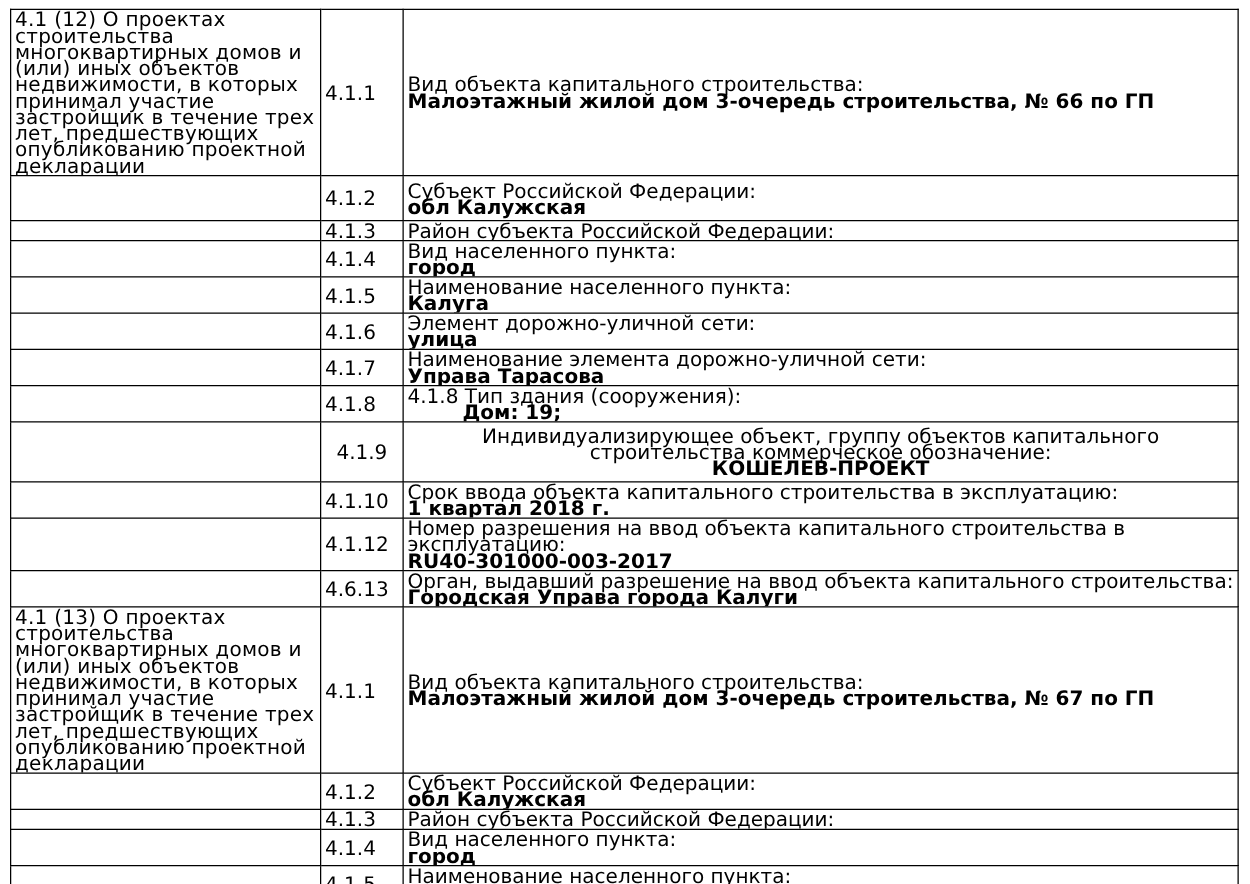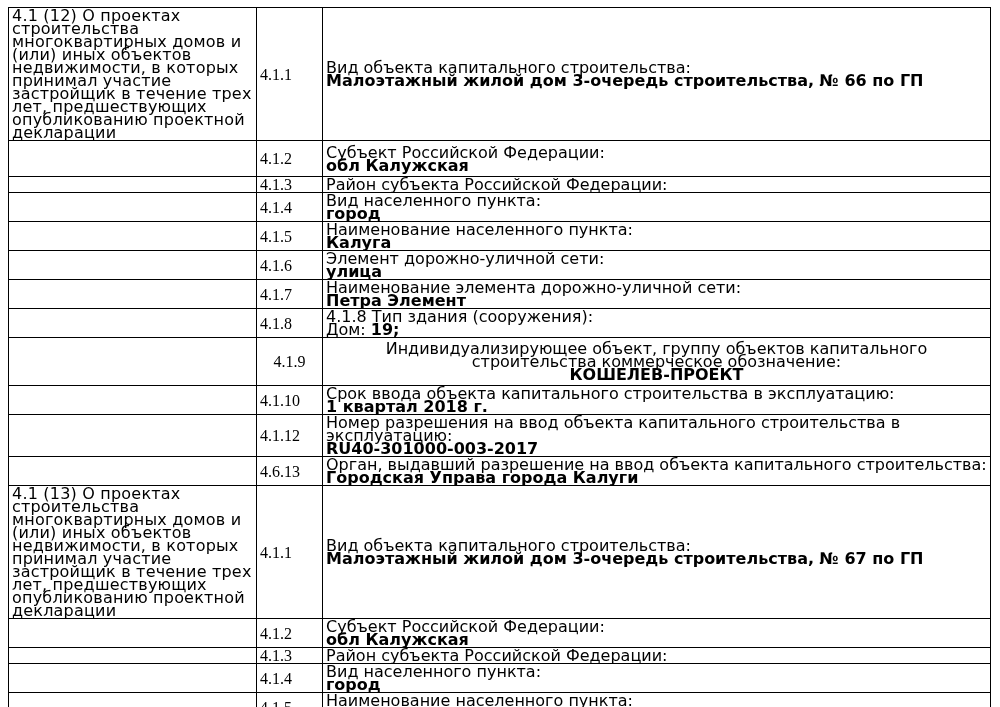--- a/index.html
+++ b/index.html
@@ -30,32 +30,32 @@
     vertical-align: middle;
     overflow: hidden;
   }
   td.desc {
     vertical-align: top;
     letter-spacing: 0.2px;
     padding-top: 2px;
   }
   td.num {
     padding-left: 4px;
-    font-family: Liberation Serif, serif;
   }
   td.content {
     overflow-wrap: break-word;
     word-wrap: break-word;
   }
   .val {
     font-weight: bold;
   }
   .val:empty { display: none; }
   .val .prefix {
-    font-weight: normal;
+    font-weight: bold;
+    margin-left: 44px;
   }
   tr.h90  { height: 90px; }
   tr.h97  { height: 97px; }
   tr.h36  { height: 36px; }
   tr.h48  { height: 48px; text-align: center; }
   tr.h15  { height: 15px; }
 </style>
 </head>
 <body>
 
@@ -113,21 +113,21 @@
       <td class="content">
         <div class="lbl">Элемент дорожно-уличной сети:</div>
         <div class="val">улица</div>
       </td>
     </tr>
     <tr>
       <td class="desc"></td>
       <td class="num">4.1.7</td>
       <td class="content">
         <div class="lbl">Наименование элемента дорожно-уличной сети:</div>
-        <div class="val">Петра Элемент</div>
+        <div class="val">Управа Тарасова</div>
       </td>
     </tr>
     <tr>
       <td class="desc"></td>
       <td class="num">4.1.8</td>
       <td class="content">
         <div class="lbl">4.1.8 Тип здания (сооружения):</div>
         <div class="val"><span class="prefix">Дом: </span><span>19;</span></div>
       </td>
     </tr>

